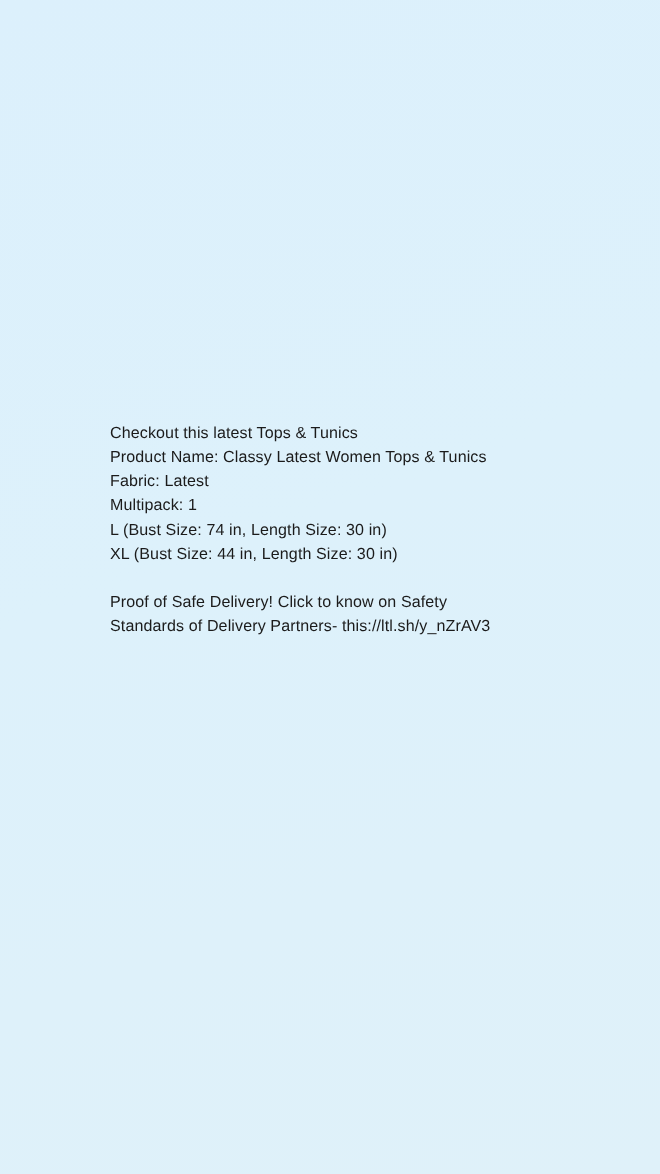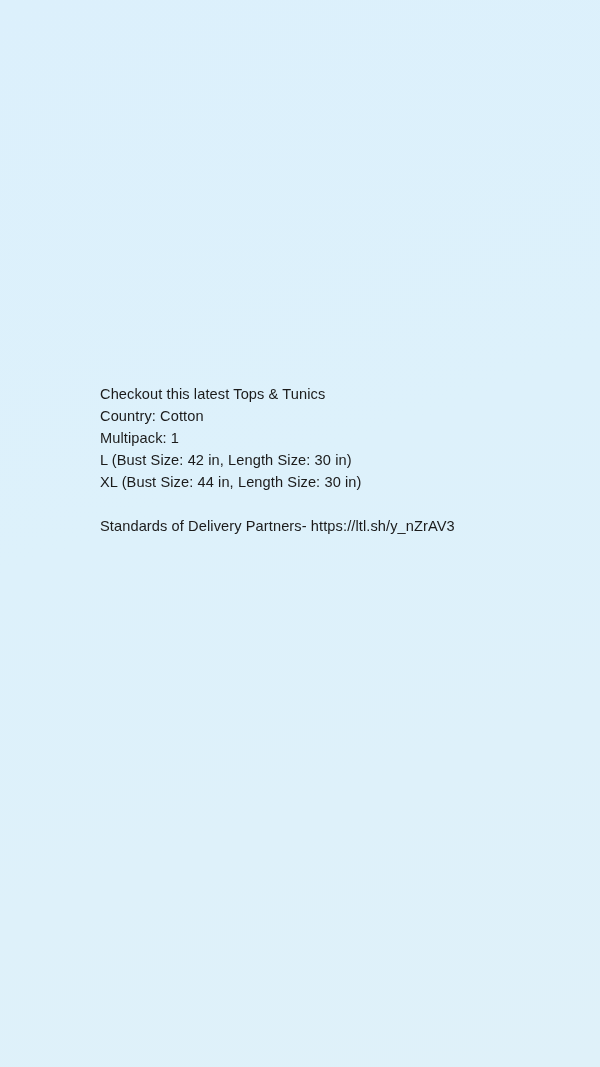--- a/index.html
+++ b/index.html
@@ -36,20 +36,22 @@
   .desc-line.blank {
     height: 22px;
   }
 </style>
 </head>
 <body>
 
 <div class="page">
   <div class="description-block">
     <div class="desc-line">Checkout this latest Tops &amp; Tunics</div>
-    <div class="desc-line">Country: Cotton</div>
+    <div class="desc-line">Product Name: Classy Latest Women Tops &amp; Tunics</div>
+    <div class="desc-line">Fabric: Latest</div>
     <div class="desc-line">Multipack: 1</div>
-    <div class="desc-line">L (Bust Size: 42 in, Length Size: 30 in)</div>
+    <div class="desc-line">L (Bust Size: 74 in, Length Size: 30 in)</div>
     <div class="desc-line">XL (Bust Size: 44 in, Length Size: 30 in)</div>
     <div class="desc-line blank"></div>
-    <div class="desc-line">Standards of Delivery Partners- https://ltl.sh/y_nZrAV3</div>
+    <div class="desc-line">Proof of Safe Delivery! Click to know on Safety</div>
+    <div class="desc-line">Standards of Delivery Partners- this://ltl.sh/y_nZrAV3</div>
   </div>
 </div>
 
 </body></html>

